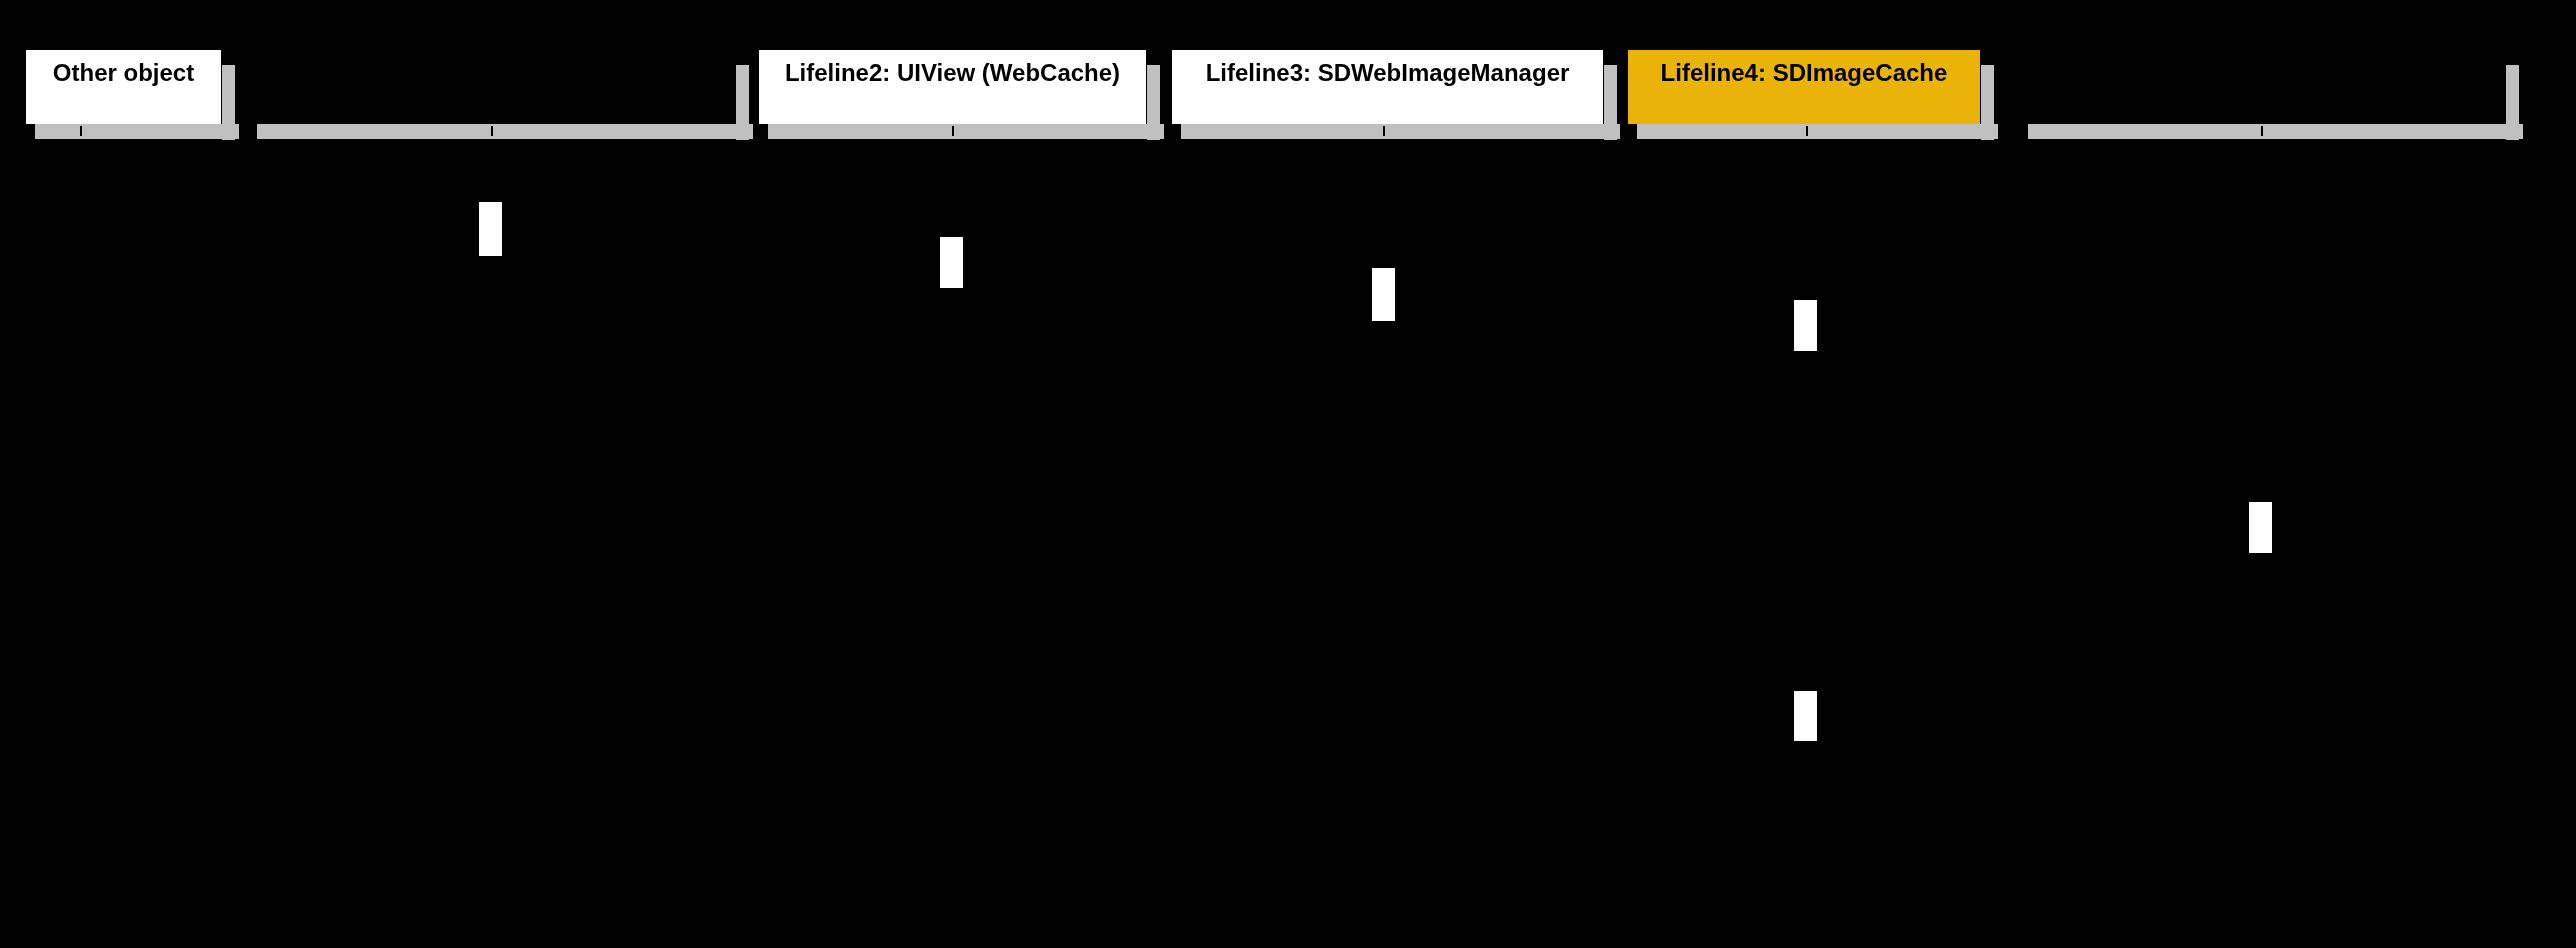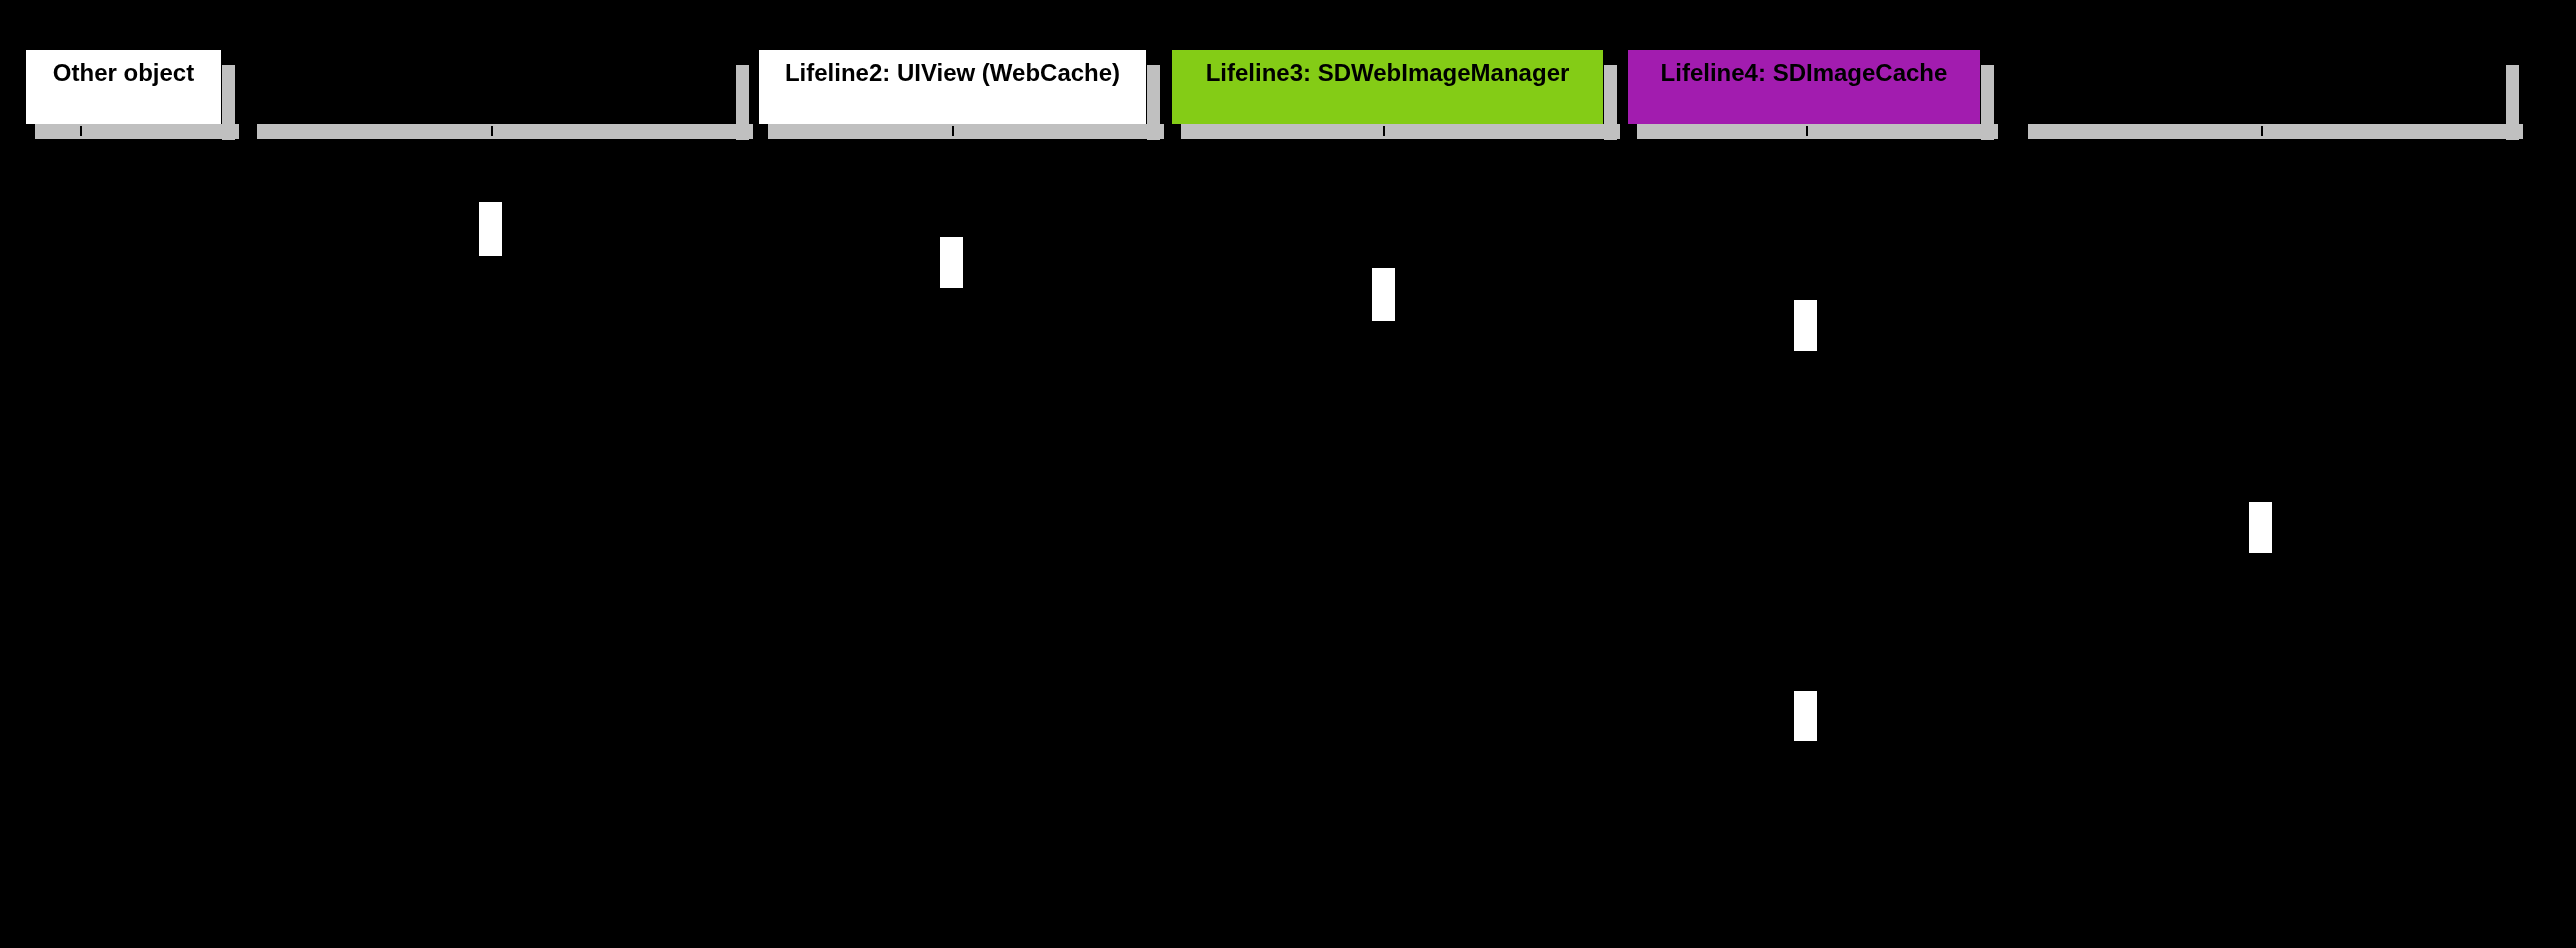--- a/index.html
+++ b/index.html
@@ -122,29 +122,29 @@
       <div class="lifeline-header" style="left: 758px; top: 49px; width: 401px; height: 90px;">
         <div class="lifeline-shadow-right" style="left: 389px; top: 15.6px; width: 12.6px; height: 75px; background: rgb(192, 192, 192);"></div>
         <div class="lifeline-box" style="width: 389px; height: 76px; background: rgb(255, 255, 255); border-color: rgb(0, 0, 0);">
           <div class="lifeline-label">Lifeline2: UIView (WebCache)</div>
         </div>
       </div>
       <div class="lifeline-baseline" style="left: 768px; top: 124px; width: 396px; height: 14.6px; background: rgb(192, 192, 192);"></div>
       <div class="lifeline-tick" style="left: 952px; top: 126px; height: 9.7px;"></div>
       <div class="lifeline-header" style="left: 1171px; top: 49px; width: 445px; height: 90px;">
         <div class="lifeline-shadow-right" style="left: 433px; top: 15.6px; width: 12.6px; height: 75px; background: rgb(192, 192, 192);"></div>
-        <div class="lifeline-box" style="width: 433px; height: 76px; background: #84cc16; border-color: rgb(0, 0, 0);">
+        <div class="lifeline-box" style="width: 433px; height: 76px; background: #ffffff; border-color: rgb(0, 0, 0);">
           <div class="lifeline-label">Lifeline3: SDWebImageManager</div>
         </div>
       </div>
       <div class="lifeline-baseline" style="left: 1181px; top: 124px; width: 439px; height: 14.6px; background: rgb(192, 192, 192);"></div>
       <div class="lifeline-tick" style="left: 1383px; top: 126px; height: 9.7px;"></div>
       <div class="lifeline-header" style="left: 1627px; top: 49px; width: 366px; height: 90px;">
         <div class="lifeline-shadow-right" style="left: 354px; top: 15.6px; width: 12.6px; height: 75px; background: rgb(192, 192, 192);"></div>
-        <div class="lifeline-box" style="width: 354px; height: 76px; background: #a21caf; border-color: rgb(0, 0, 0);">
+        <div class="lifeline-box" style="width: 354px; height: 76px; background: #eab308; border-color: rgb(0, 0, 0);">
           <div class="lifeline-label">Lifeline4: SDImageCache</div>
         </div>
       </div>
       <div class="lifeline-baseline" style="left: 1637px; top: 124px; width: 361px; height: 14.6px; background: rgb(192, 192, 192);"></div>
       <div class="lifeline-tick" style="left: 1806px; top: 126px; height: 9.7px;"></div>
       <div class="lifeline-header" style="left: 2018px; top: 49px; width: 501px; height: 90px;">
         <div class="lifeline-shadow-right" style="left: 488px; top: 15.6px; width: 12.6px; height: 75px; background: rgb(192, 192, 192);"></div>
       </div>
       <div class="lifeline-baseline" style="left: 2028px; top: 124px; width: 495px; height: 14.6px; background: rgb(192, 192, 192);"></div>
       <div class="lifeline-tick" style="left: 2261px; top: 126px; height: 9.7px;"></div>

